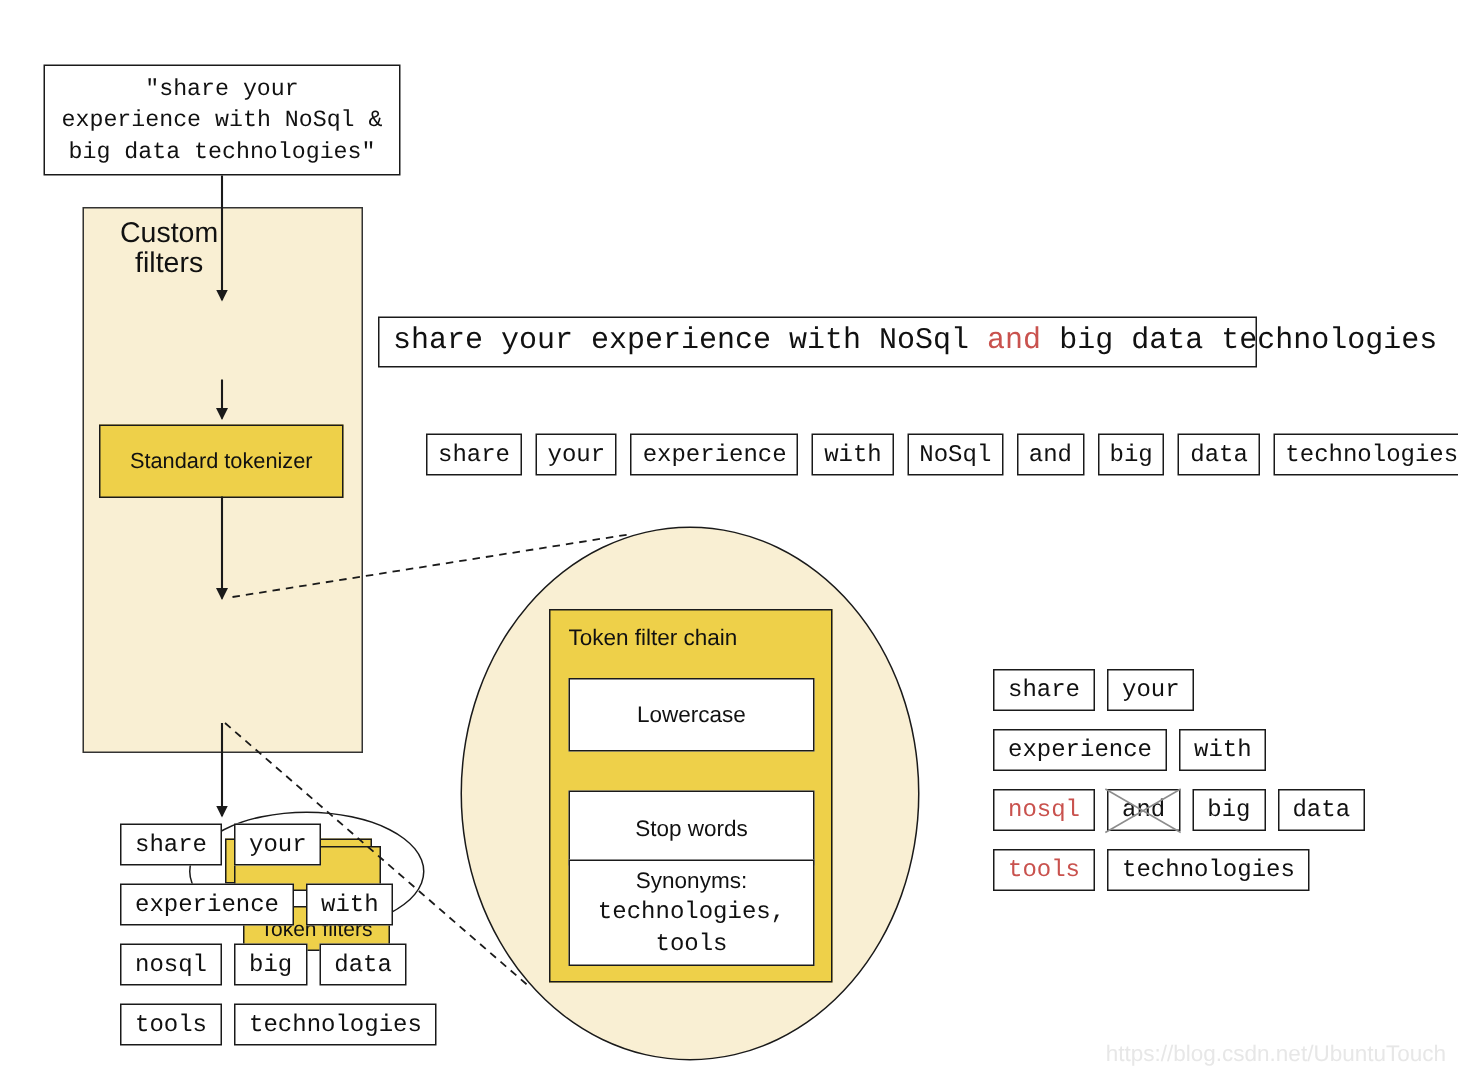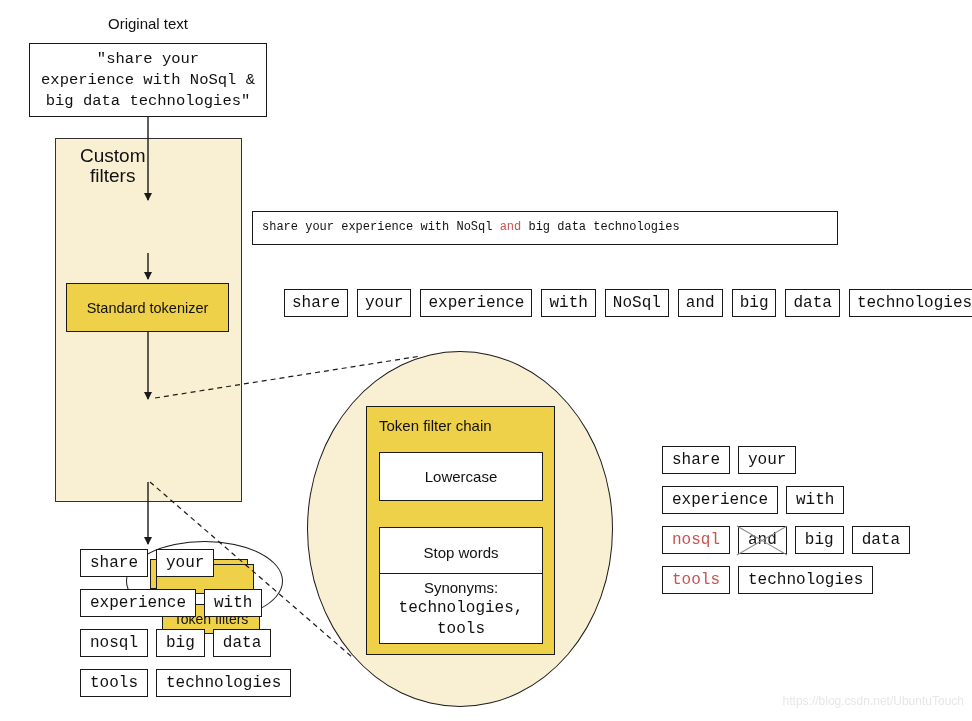--- a/index.html
+++ b/index.html
@@ -34,21 +34,21 @@
     background:#fff;border:1.5px solid var(--line);}
   .card{position:absolute;width:98px;height:30px;background:var(--yellow);
     border:1.2px solid var(--line);}
   #card-b2{left:23px;top:17px;}
   #card-b1{left:29px;top:22px;}
   #card-front{left:35px;top:27px;display:flex;align-items:center;justify-content:center;
     font-size:14px;margin-top:35px;}
 
   
   #sentence{left:252px;top:211px;width:586px;height:34px;border:1.3px solid var(--line);
-    font-family:"Liberation Mono",monospace;font-size:12px;line-height:31px;
+    font-family:"Liberation Mono",monospace;font-size:20px;line-height:31px;
     padding-left:9px;white-space:pre;background:#fff;}
   #sentence .hl{color:var(--red);}
 
   
   .trow{position:absolute;display:flex;gap:8px;padding-left:32px;}
   .token{border:1.3px solid var(--line);padding:4px 9px;background:#fff;color:#111;
     font-family:"Liberation Mono",monospace;font-size:16px;white-space:pre;position:relative;}
   .trow.tight{gap:9px;}
   .trow.tight .token{padding:4px 7px;}
   .token.new{color:var(--red);}
@@ -72,29 +72,28 @@
     display:flex;flex-direction:column;align-items:center;justify-content:center;
     font-size:15px;text-align:center;}
   #f-lower{top:45px;height:49px;}
   #f-stop{top:120px;height:50px;}
   #f-syn{top:166px;height:71px;line-height:21px;text-align:right;}
   #f-syn .mono{font-family:"Liberation Mono",monospace;font-size:16px;}
 
   
   #wires{left:0;top:0;width:972px;height:721px;pointer-events:none;}
 
-  #watermark{left:718px;top:694px;width:246px;font-size:12px;color:var(--watermark);
+  #watermark{left:718px;top:694px;width:246px;font-size:15px;color:var(--watermark);
     text-align:right;}
 </style>
 </head>
 <body>
 
 <div id="canvas">
 
-  <div class="abs" id="original-title">Original text</div>
 
   <div class="abs" id="original-box">
     <div>"share your</div>
     <div>experience with NoSql &amp;</div>
     <div>big data technologies"</div>
   </div>
 
   <div class="abs" id="analyzer">
     <div class="abs" id="analyzer-label">
       <div>Custom</div>

